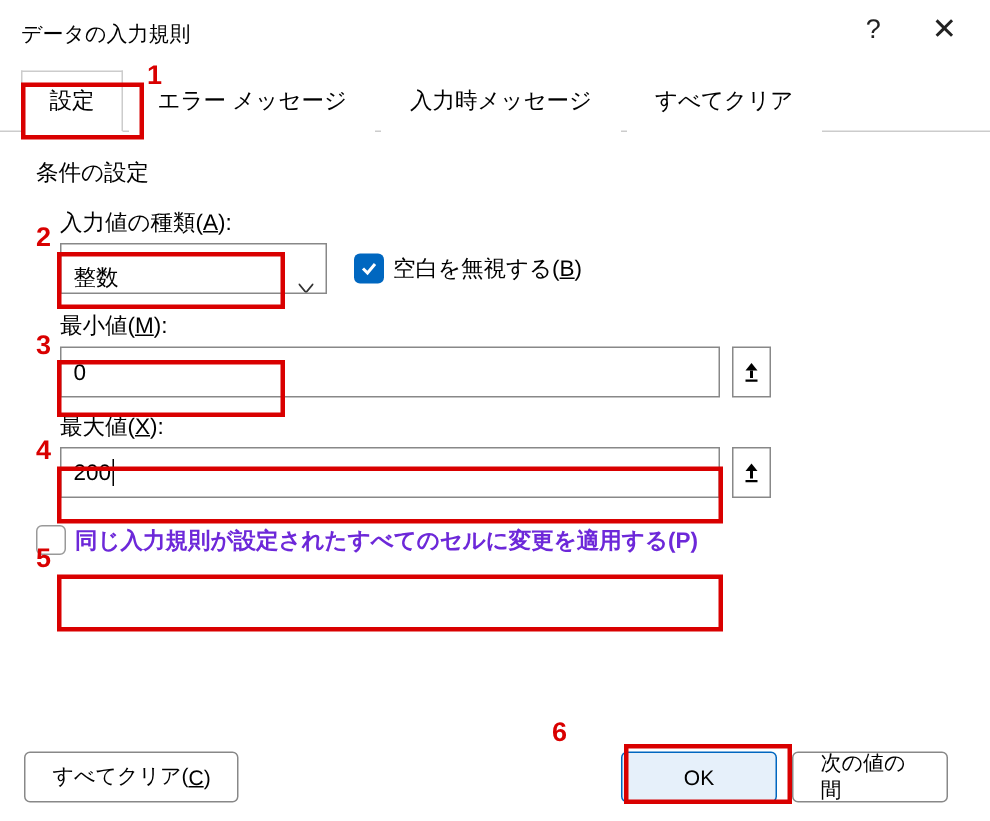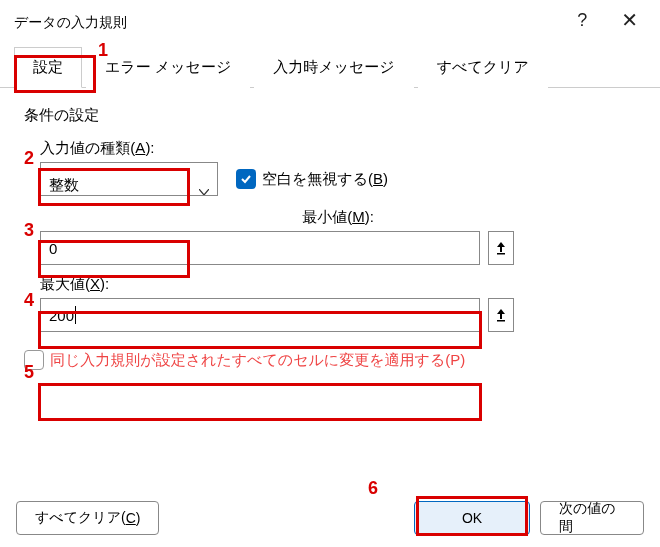--- a/index.html
+++ b/index.html
@@ -81,21 +81,21 @@
   .checkbox-row { display: inline-flex; align-items: flex-end; gap: 6px; }
   .cb {
     width: 20px; height: 20px; border-radius: 4px;
     display: inline-flex; align-items: center; justify-content: center;
     flex-shrink: 0;
   }
   .cb.checked { background: #0067c0; }
   .cb.checked svg { width: 12px; height: 12px; }
   .cb.unchecked { border: 1.5px solid #999; background: #fff; }
   .cb-label { font-size: 15px; }
-  .cb-label.disabled { color: #ef4444; }
+  .cb-label.disabled { color: #6d28d9; font-weight: bold; }
 
   .textbox-row { display: flex; align-items: stretch; gap: 8px; }
   .textbox {
     flex: 1;
     max-width: 440px;
     height: 34px;
     border: 1px solid #888;
     padding: 0 8px;
     font-size: 15px;
     display: flex;
@@ -133,41 +133,41 @@
     height: 18px;
     background: #000;
     vertical-align: middle;
     margin-left: 1px;
   }
 
   .footer {
     position: absolute;
     bottom: 12px;
     left: 0;
-    right: 0;
+    right: 12px;
     padding: 0 16px;
     display: flex;
     align-items: center;
   }
   .btn {
     height: 34px;
     padding: 0 18px;
     border: 1px solid #888;
     background: #fff;
     font-size: 14px;
     cursor: pointer;
     border-radius: 4px;
     display: inline-flex;
     align-items: center;
     justify-content: center;
   }
   .btn.primary {
     background: #e6f0fa;
     border-color: #0067c0;
-    width: 116px;
+    width: 104px;
   }
   .btn.std { width: 104px; }
   .footer-spacer { flex: 1; }
   .footer-right { display: flex; gap: 10px; }
 
   .underline { text-decoration: underline; }
 </style>
 </head>
 <body>
 
@@ -213,21 +213,21 @@
         <span class="cb-label">
           <span>空白を無視する(</span><span class="underline">B</span><span>)</span>
         </span>
       </div>
     </div>
   </div>
 
   <div class="field-row" style="padding-left:16px; margin-top:12px;">
   </div>
 
-  <div class="field-row" style="padding-left:16px; margin-top:12px;text-align:center;">
+  <div class="field-row" style="padding-left:16px; margin-top:12px;">
     <div class="field-label">
       <span>最小値(</span><span class="underline">M</span><span>):</span>
     </div>
     <div class="textbox-row">
       <div class="textbox">
           <span>0</span>
         </div>
       <div class="range-btn">
         <svg viewBox="0 0 12 14">
             <path d="M6 1 L2 6 L10 6 Z" fill="#000"></path>

